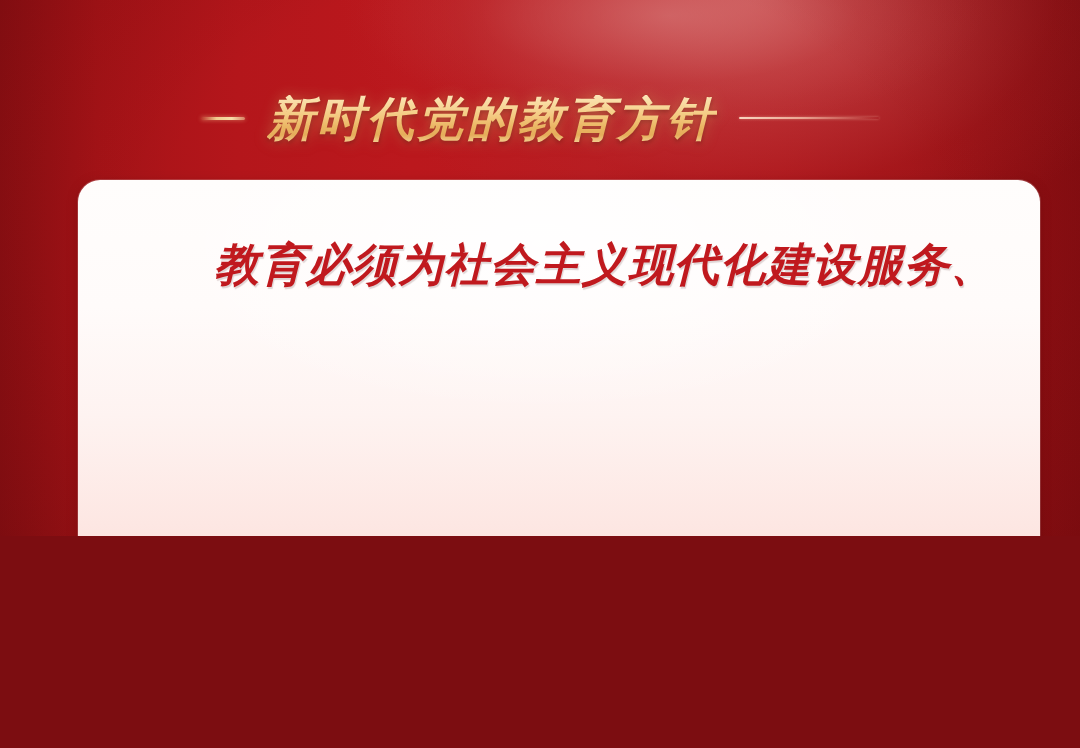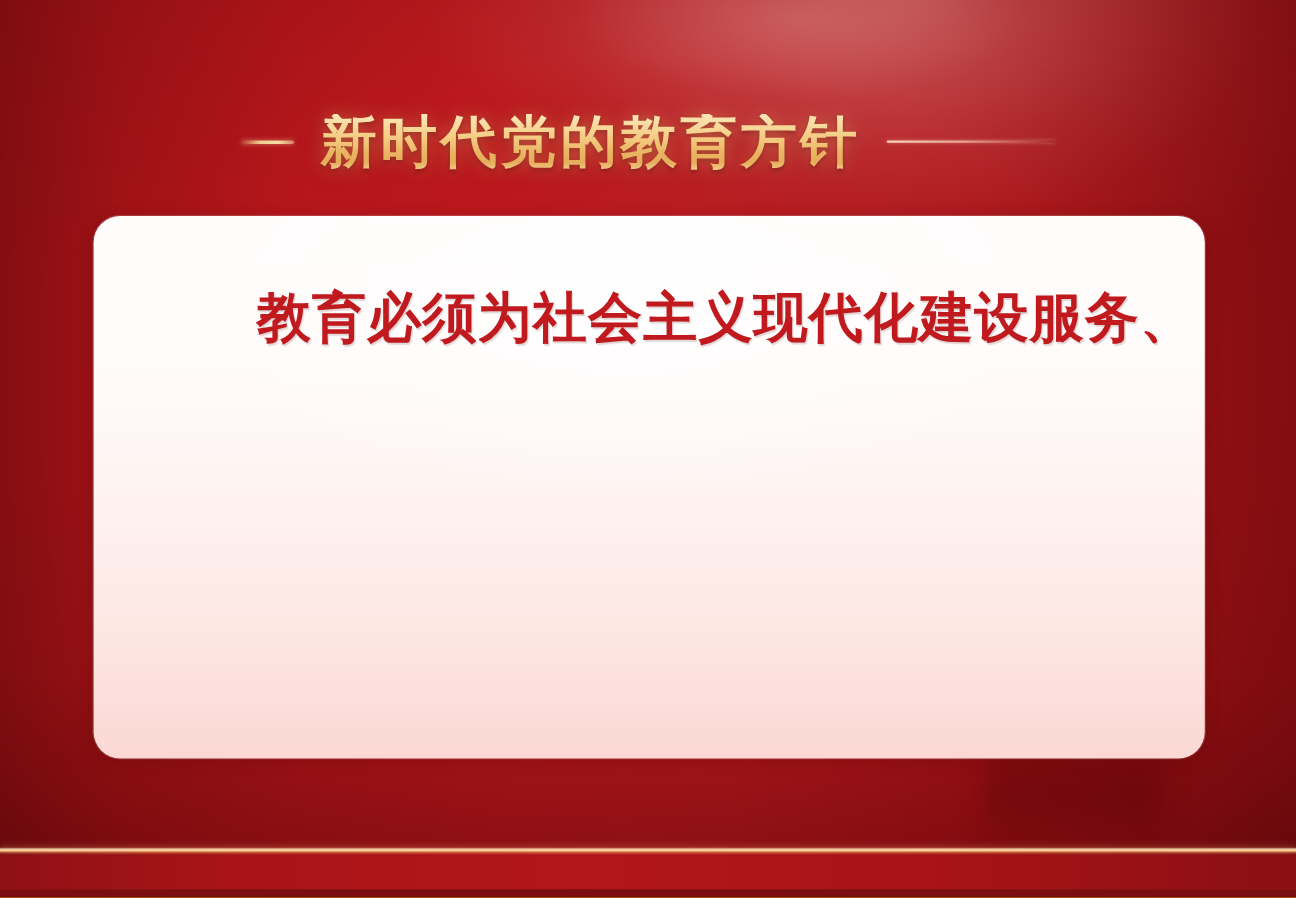--- a/index.html
+++ b/index.html
@@ -7,23 +7,24 @@
     padding: 0;
     background: #7c0d11;
   }
   body {
     font-family: "Liberation Serif", "DejaVu Serif", serif;
   }
 
   #poster {
     position: relative;
     width: 1080px;
-    height: 741px;
+    height: 536px;
     overflow: hidden;
     background-color: #eab308;
+    font-style: italic;
   }
 
   
   .bg-base {
     position: absolute;
     inset: 0;
     background:
       linear-gradient(90deg,
         #8d0f13 0%,
         #a61317 9%,
@@ -177,20 +178,21 @@
         #fffdfc 0%,
         #fffbfa 28%,
         #fef3f1 52%,
         #fde7e3 76%,
         #fcdcd8 92%,
         #fbd8d4 100%);
     box-shadow:
       0 2px 12px rgba(88,6,8,0.28),
       0 0 0 1px rgba(255,255,255,0.18);
     overflow: hidden;
+    padding-left: 36px;
   }
   .card-sheen {
     position: absolute;
     inset: 0;
     background: radial-gradient(ellipse 560px 240px at 48% 14%,
         rgba(255,255,255,0.85) 0%, rgba(255,255,255,0.0) 70%);
     pointer-events: none;
   }
 
   .card-body {

